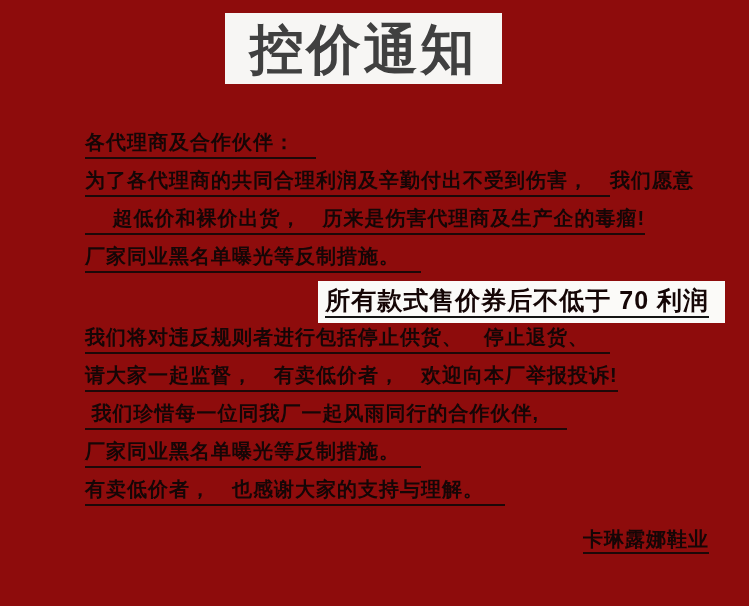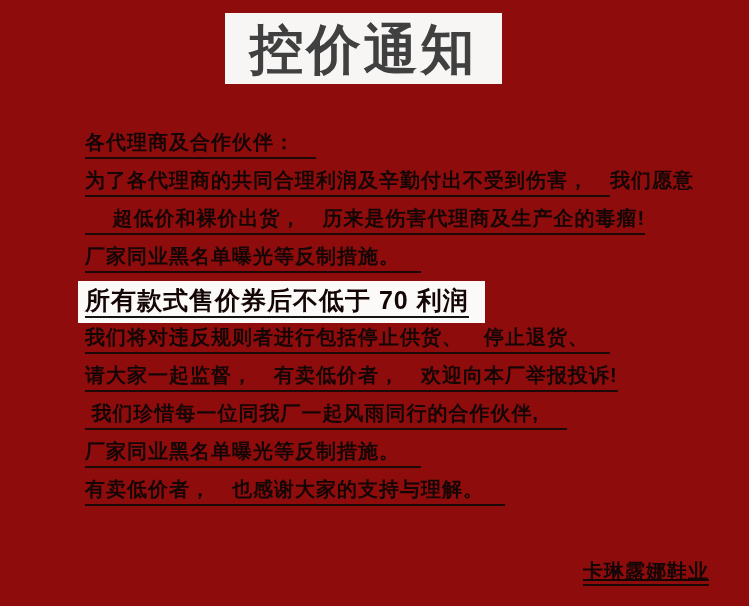--- a/index.html
+++ b/index.html
@@ -30,36 +30,36 @@
     font-size:20px;
     letter-spacing:1px;
     line-height:26px;
     white-space:nowrap;
   }
   .line span { white-space:pre; display:inline-block; }
   .line .u {
     border-bottom:2px solid #1d0808;
     padding-bottom:2px;
   }
-  .line-highlight { height:43px; }
+  .line-highlight { height:43px;text-align:right; }
   .line-highlight .band {
     background:#fbfaf8;
     margin-left:-7px;
     padding:4px 16px 5px 7px;
     font-size:25px;
     letter-spacing:1px;
     line-height:30px;
   }
   .line-highlight .band .u {
     border-bottom:2px solid #141414;
     padding-bottom:1px;
   }
   .signature {
-    position:absolute; right:40px; top:558px;
-    font-size:20px; letter-spacing:1px;text-decoration:underline;
+    position:absolute; right:40px; top:526px;
+    font-size:20px; letter-spacing:1px;
   }
   .signature .u {
     border-bottom:2px solid #1d0808;
     padding-bottom:2px;
     white-space:pre;
   }
 </style>
 </head>
 <body>
 

